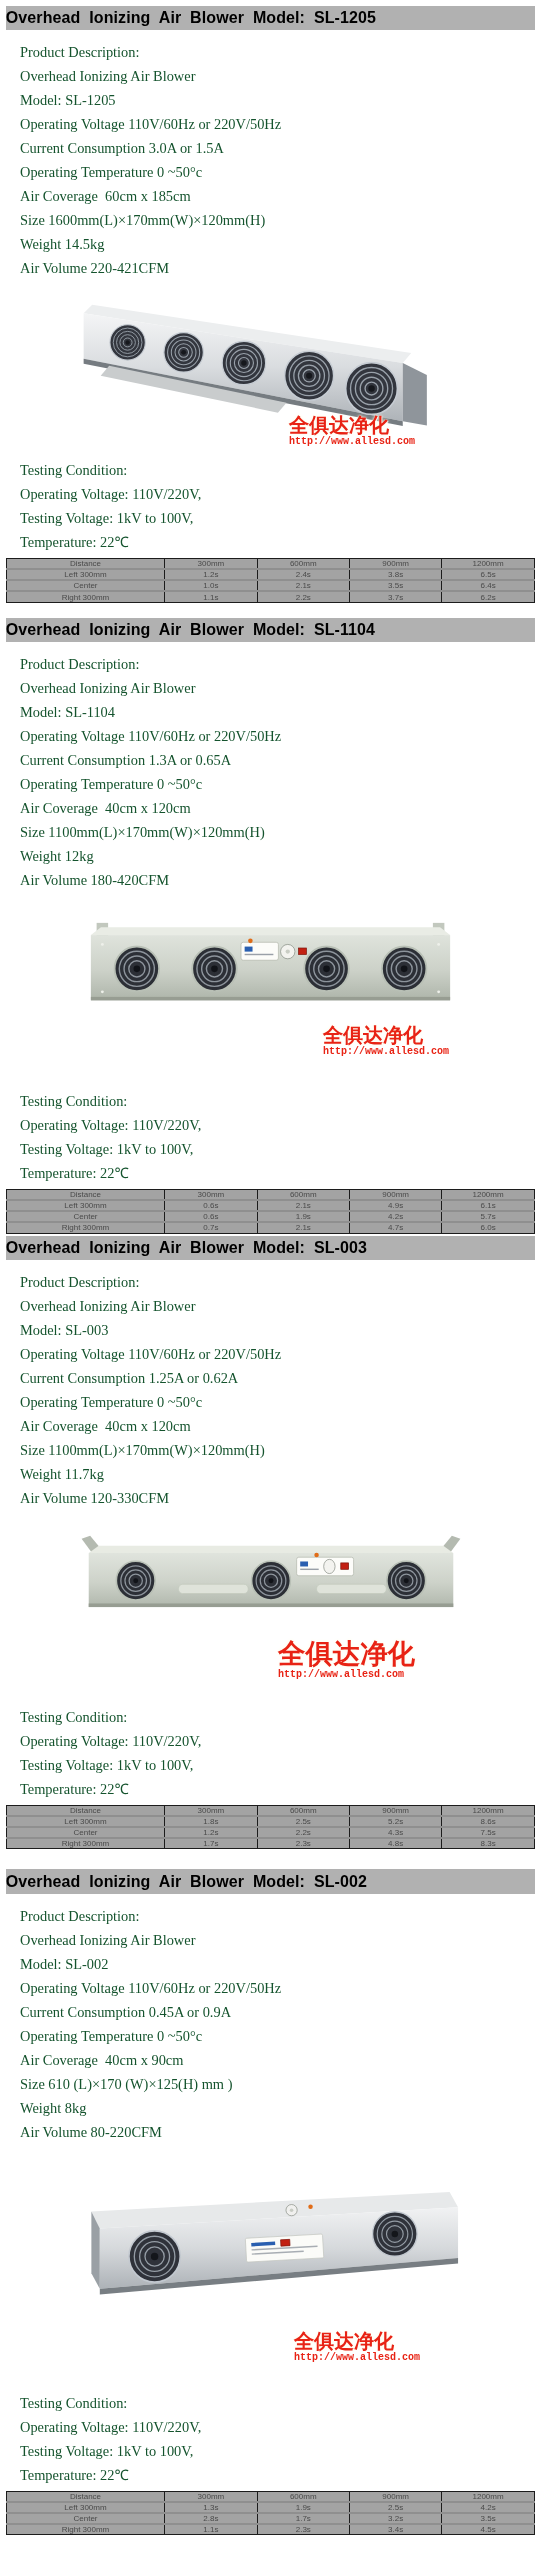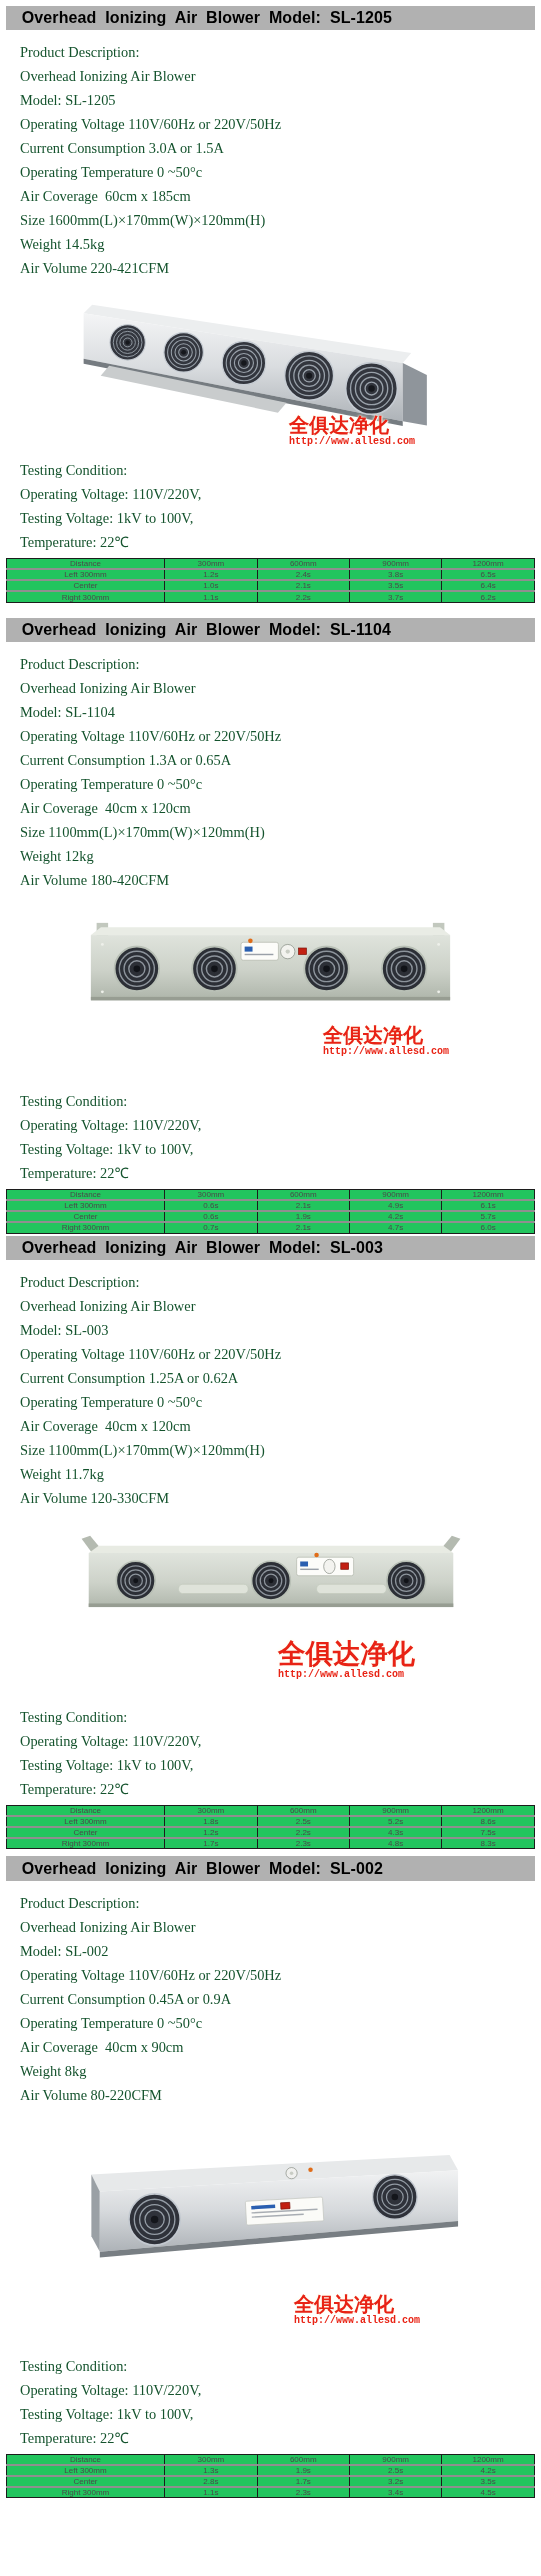--- a/index.html
+++ b/index.html
@@ -1,32 +1,32 @@
 <!DOCTYPE html>
 <html style="font-size:11.5px"><head>
 <meta charset="utf-8">
 <style>
 *{margin:0;padding:0;box-sizing:border-box}
 html,body{background:#fff}
 body{width:541px;height:2576px;overflow:hidden;font-family:"Liberation Serif",serif;position:relative}
 .page{padding-top:5.8px}
-.hdr{margin:0 5.8px;height:24.5px;background:#b1b1b1;display:flex;align-items:center;padding-left:16px;
+.hdr{margin:0 5.8px;height:24.5px;background:#b1b1b1;display:flex;align-items:center;
   font-family:"Liberation Sans",sans-serif;font-weight:bold;font-size:16px;color:#000;word-spacing:4.3px;letter-spacing:0.1px}
 .desc{margin:10px 0 0 20px}
 .desc p{font-size:14.4px;line-height:24px;color:#14532d;white-space:pre}
 .testing{margin-top:7.2px}
 .imgwrap{position:relative}
 .imgwrap svg{display:block;margin:0 auto}
 .wm{position:absolute;line-height:1}
 .wm-brand{font-weight:bold;color:#e82314;font-size:20px;font-family:"DejaVu Sans",sans-serif;
   text-shadow:0 0 1.4px #fff,0 0 3.6px #fffbe0,0.7px 0.7px 0.7px #fff}
 .wm-lg .wm-brand{font-size:27.4px}
 .wm-url{font-weight:bold;color:#e82314;font-size:10px;margin-top:2px;font-family:Liberation Mono, monospace;text-shadow:0 0 1.4px #fff}
 .tbl{width:529px;margin:4.3px 5.8px 0;border-collapse:collapse;table-layout:fixed;
-  font-family:"Liberation Sans",sans-serif;font-size:8px;color:#4a4a4a;text-align:center;border:1.4px solid #1c1c1c;background:#22c55e}
+  font-family:"Liberation Sans",sans-serif;font-size:8px;color:#4a4a4a;text-align:center;border:1.4px solid #1c1c1c;background:#a3a3a3}
 .tbl td{border-left:1.4px solid #1c1c1c;height:10.8px;padding:0;overflow:hidden}
 .tbl td:first-child{border-left:none}
 .tbl col.c0{width:30%}
 .tbl tr+tr td{border-top:2.2px double #8f8f8f}
 </style>
 </head>
 <body>
 
 <div class="page">
 
@@ -329,31 +329,32 @@
       <td>1.7s</td>
       <td>2.3s</td>
       <td>4.8s</td>
       <td>8.3s</td>
     </tr>
   </tbody>
       </table>
 </section>
 
 <section>
-  <div class="hdr" style="margin-top:7px">
+  <div class="hdr" style="margin-top:20px">
     <span>Overhead Ionizing Air Blower Model: SL-002</span>
   </div>
   <div class="desc">
     <p>Product Description:</p>
     <p>Overhead Ionizing Air Blower</p>
     <p>Model: SL-002</p>
     <p>Operating Voltage 110V/60Hz or 220V/50Hz</p>
     <p>Current Consumption 0.45A or 0.9A</p>
     <p>Operating Temperature 0 ~50°c</p>
     <p>Air Coverage  40cm x 90cm</p>
+    <p>Size 610 (L)×170 (W)×125(H) mm )</p>
     <p>Weight 8kg</p>
     <p>Air Volume 80-220CFM</p>
   </div>
   <div class="imgwrap" style="height:215px">
     <svg width="411" height="144" viewBox="0 0 570 205" style="margin-top:24.5px">
       <defs>
         <linearGradient id="gD" x1="0" y1="0" x2="0" y2="1">
           <stop offset="0" stop-color="#f1f2f3"></stop>
               <stop offset=".5" stop-color="#d6d9dc"></stop>
               <stop offset="1" stop-color="#adb2b7"></stop>

